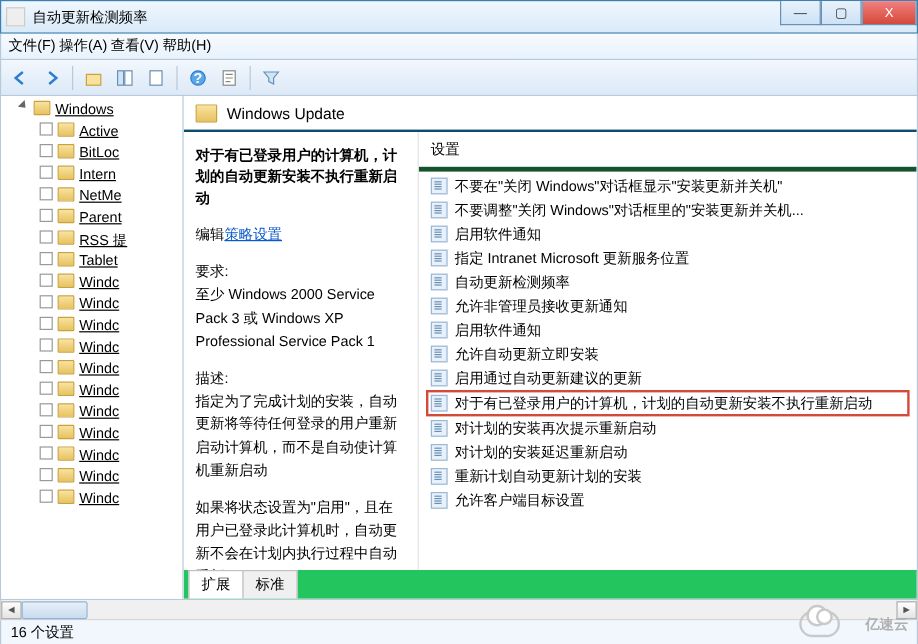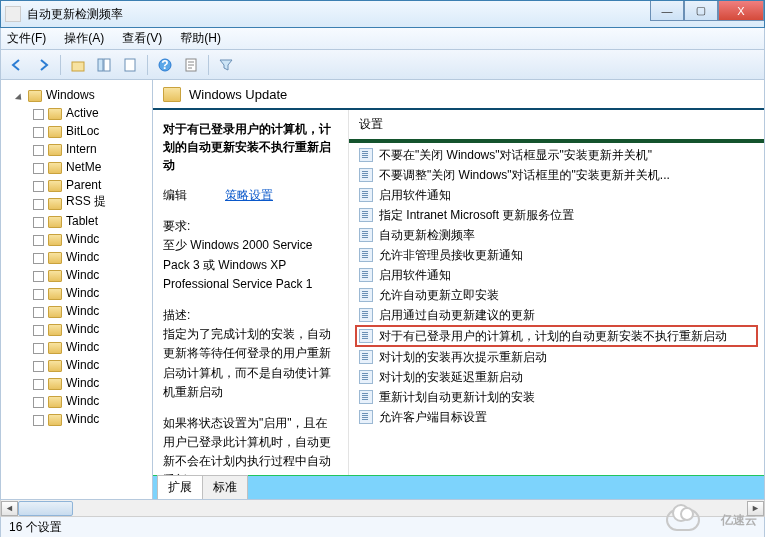--- a/index.html
+++ b/index.html
@@ -6,56 +6,56 @@
 body { background: #fff; width: 765px; height: 537px; overflow: hidden; position: relative; }
 .window { width: 765px; position: relative; }
 
 .titlebar { height: 28px; background: linear-gradient(#f0f7fe,#d9eaf9); display:flex; align-items:center; padding:0 4px; position:relative; border:1px solid #3c7fb1;}
 .titlebar .app-icon{width:16px;height:16px;background:#eee;border:1px solid #ccc;margin-right:6px;}
 .titlebar .title{font-size:12px;color:#000;}
 .win-btns{position:absolute;right:0;top:0;display:flex;}
 .win-btn{width:34px;height:20px;border:1px solid #6a8fb5;border-top:none;background:linear-gradient(#e8f1fb,#cde2f6);display:flex;align-items:center;justify-content:center;font-size:11px;color:#333;}
 .win-btn.close{background:linear-gradient(#f07f7f,#d44a3a);color:#fff;width:46px;}
 
-.menubar{height:22px;background:linear-gradient(#f7fbff,#e8f1fb);border:1px solid #b6c9dd;border-top:none;display:flex;align-items:center;padding:0 6px;gap:18px;}
+.menubar{height:22px;background:linear-gradient(#f7fbff,#e8f1fb);border:1px solid #b6c9dd;border-top:none;display:flex;align-items:center;padding:0 6px;gap:3px;}
 .menubar span{font-size:12px;}
 
 .toolbar{height:30px;background:linear-gradient(#f2f7fd,#dce9f7);border:1px solid #b6c9dd;border-top:none;display:flex;align-items:center;padding:0 4px;gap:2px;}
 .tb-btn{width:24px;height:24px;border:1px solid transparent;display:flex;align-items:center;justify-content:center;border-radius:2px;}
 .tb-sep{width:1px;height:20px;background:#b6c9dd;margin:0 3px;}
 
 .content{display:flex;height:420px;border:1px solid #b6c9dd;border-top:none;}
 .tree-pane{width:152px;border-right:1px solid #b6c9dd;overflow:hidden;position:relative;background:#fff;}
 .tree-inner{padding:4px 0 4px 4px;}
-.tree-item{display:flex;align-items:flex-end;height:18px;white-space:nowrap;padding-left:28px;}
+.tree-item{display:flex;align-items:flex-start;height:18px;white-space:nowrap;padding-left:28px;text-decoration:underline;}
 .tree-item .exp{width:11px;height:11px;border:1px solid #999;margin-right:4px;font-size:9px;line-height:9px;text-align:center;color:#555;background:#fff;flex-shrink:0;}
 .tree-item .folder{width:14px;height:12px;background:linear-gradient(#f8e3a0,#e8c260);border:1px solid #c9a23d;border-radius:1px;margin-right:4px;flex-shrink:0;}
 .tree-item.top{padding-left:12px;}
 .tree-item.top .exp-tri{width:0;height:0;border-left:5px solid #666;border-top:4px solid transparent;border-bottom:4px solid transparent;transform:rotate(45deg);margin-right:6px;}
 
 .right-pane{flex:1;display:flex;flex-direction:column;overflow:hidden;}
 .header-row{height:30px;display:flex;align-items:center;padding:0 10px;gap:8px;border-bottom:2px solid #0c4a6e;}
 .header-row .folder{width:18px;height:15px;background:linear-gradient(#f8e3a0,#e8c260);border:1px solid #c9a23d;border-radius:1px;}
 .header-row .hlabel{font-size:13px;}
 
 .split{flex:1;display:flex;overflow:hidden;}
 .left-detail{width:196px;padding:10px 10px 0 10px;border-right:1px solid #e3e3e3;overflow:hidden;}
 .left-detail .policy-title{font-weight:bold;font-size:12px;line-height:1.5;}
-.left-detail a{color:#0a58ca;text-decoration:underline;margin-left:38px;}
+.left-detail a{color:#0a58ca;text-decoration:underline;}
 .left-detail p{margin-top:12px;line-height:1.6;}
 
 .settings-pane{flex:1;overflow:hidden;display:flex;flex-direction:column;}
 .settings-header{padding:6px 10px;border-bottom:4px solid #14532d;}
 .settings-list{flex:1;overflow:hidden;padding:2px 6px;}
 .setting-item{display:flex;align-items:center;height:20px;padding:0 4px;white-space:nowrap;overflow:hidden;text-overflow:ellipsis;}
 .setting-item .sicon{width:14px;height:14px;border:1px solid #9bb8d3;background:#e8f1fb;margin-right:6px;flex-shrink:0;position:relative;}
 .setting-item .sicon:before{content:"";position:absolute;left:2px;top:2px;width:6px;height:1px;background:#6a8fb5;box-shadow:0 2px #6a8fb5,0 4px #6a8fb5,0 6px #6a8fb5;}
 .setting-item.highlighted{border:2px solid #d44a3a;padding:0 2px;height:22px;}
 
-.tabs{height:24px;display:flex;align-items:flex-end;border-top:1px solid #22c55e;background:#7dd3fc;padding-left:4px;}
+.tabs{height:24px;display:flex;align-items:flex-end;border-top:1px solid #22c55e;background:#22c55e;padding-left:4px;}
 .tab{padding:3px 10px;border:1px solid #c0c0c0;border-bottom:none;background:#fff;font-size:12px;margin-right:-1px;}
 .tab.inactive{background:#f0f0f0;}
 
 .hscroll{height:17px;background:#f0f0f0;border:1px solid #d0d0d0;border-top:none;display:flex;align-items:center;}
 .hs-btn{width:17px;height:15px;background:linear-gradient(#fefefe,#e4e4e4);border:1px solid #b0b0b0;display:flex;align-items:center;justify-content:center;font-size:9px;color:#555;}
 .hs-track{flex:1;height:15px;position:relative;}
 .hs-thumb{position:absolute;left:0;top:0;height:15px;width:55px;background:linear-gradient(#e8f0f8,#c8dcef);border:1px solid #8fb4d8;border-radius:2px;}
 
 .statusbar{height:22px;border:1px solid #b6c9dd;border-top:none;display:flex;align-items:center;padding:0 8px;font-size:12px;background:#f2f7fd;}
 

